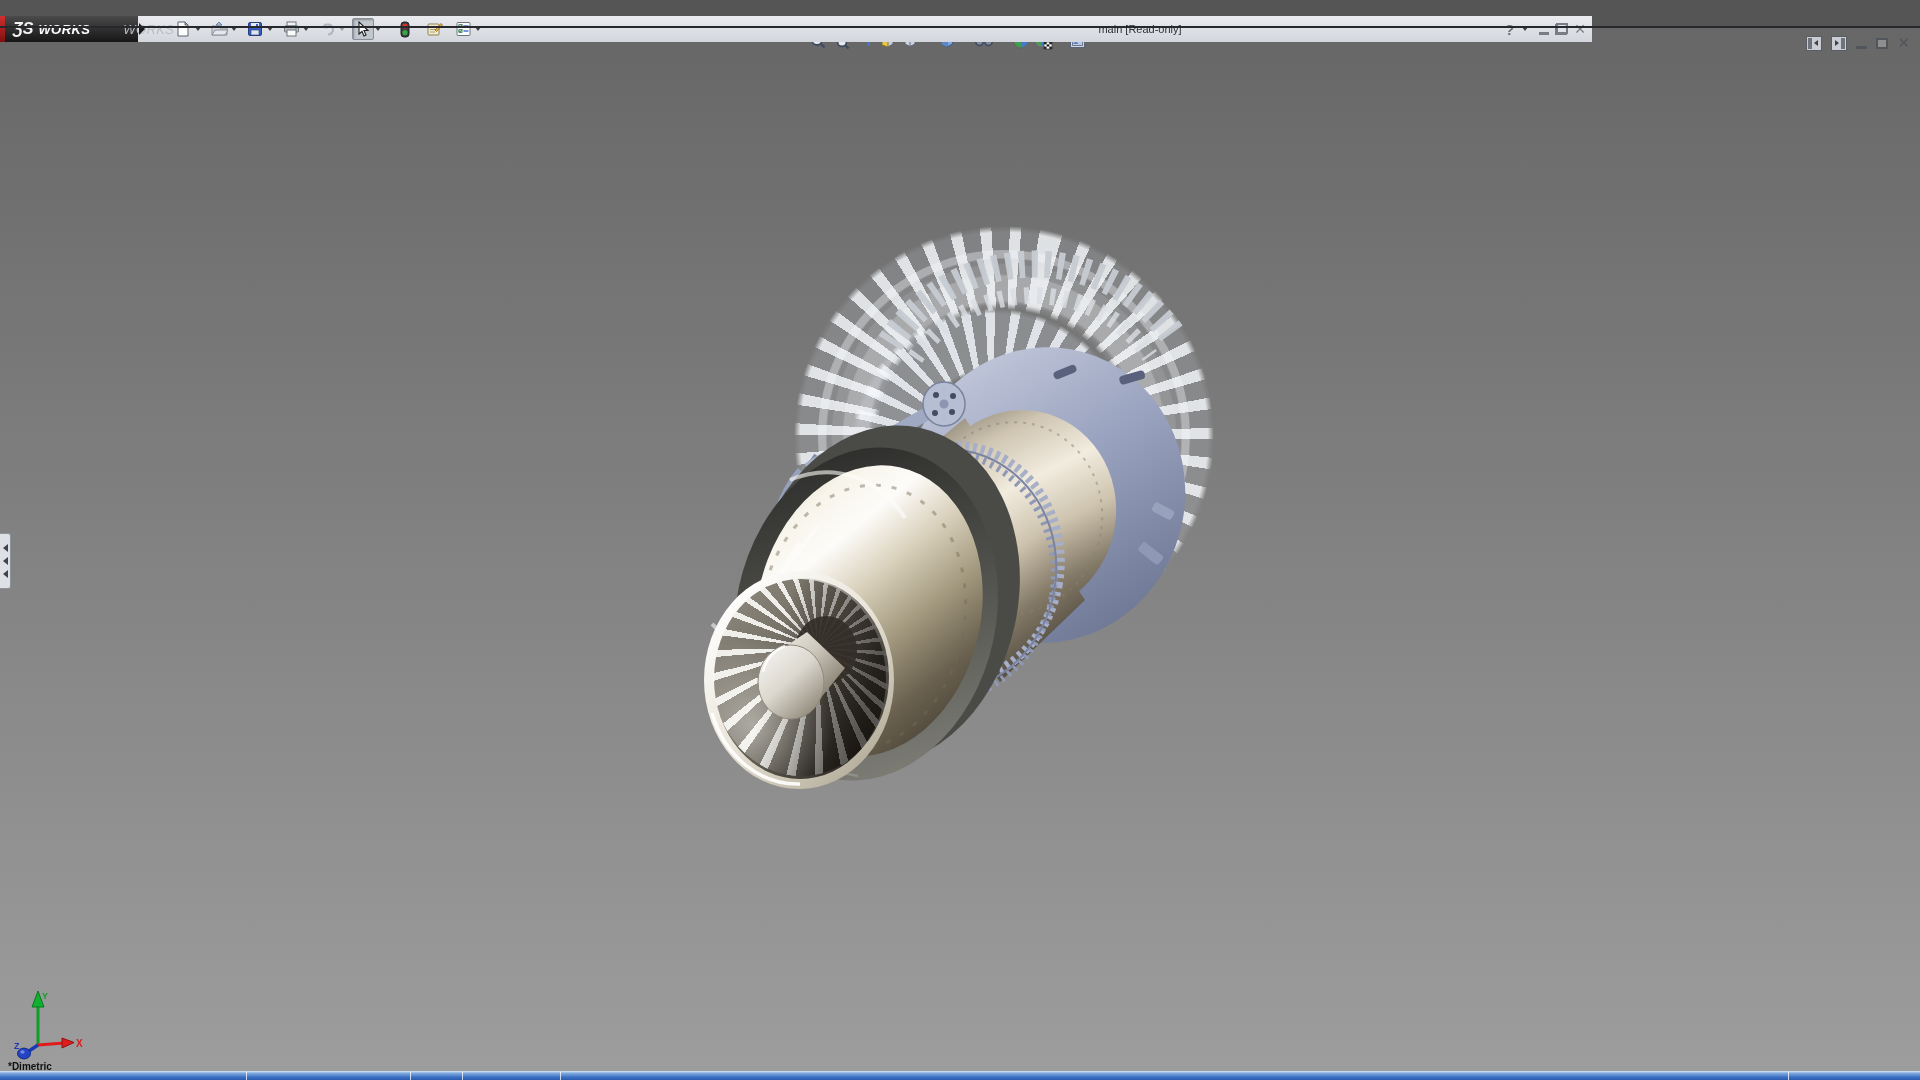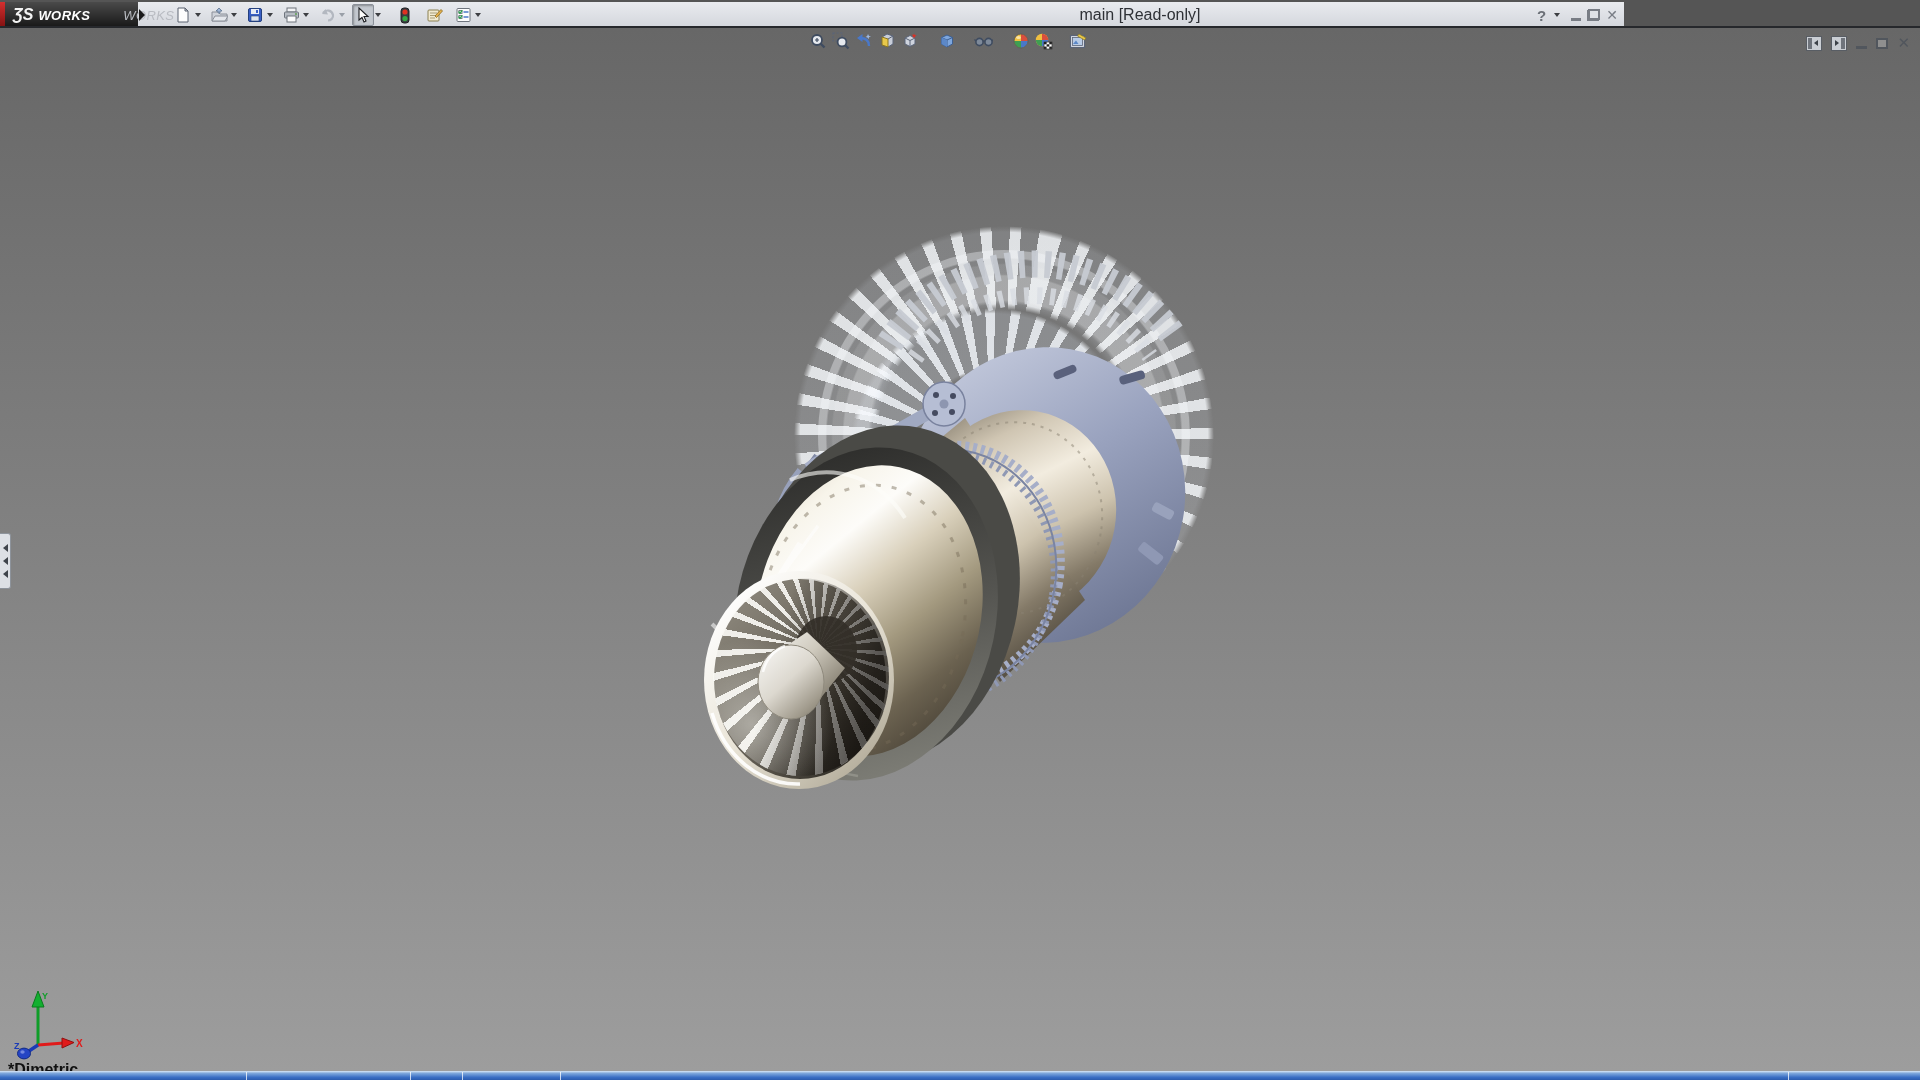--- a/index.html
+++ b/index.html
@@ -1,41 +1,41 @@
 <!DOCTYPE html>
 <html><head>
 <meta charset="utf-8">
 <style>
   html,body{margin:0;padding:0;background:#555;}
   #app{position:relative;width:1920px;height:1080px;overflow:hidden;
        font-family:"Liberation Sans","DejaVu Sans",sans-serif;
        -webkit-font-smoothing:antialiased;}
   
-  .titlebar{position:absolute;left:0;top:2px;width:1592px;height:26px;
-            background:linear-gradient(#e9ebef,#d3d6dc);z-index:50;padding-left:32px;}
+  .titlebar{position:absolute;left:0;top:16px;width:1592px;height:26px;
+            background:linear-gradient(#e9ebef,#d3d6dc);z-index:50;}
   .titlebar-sep{position:absolute;left:0;top:26px;width:1920px;height:2px;background:#26282c;z-index:50;}
   .accent{position:absolute;left:0;top:0;width:5px;height:26px;
           background:linear-gradient(#d32f2f,#7f1010);}
   .logoblock{position:absolute;left:5px;top:0;width:133px;height:26px;
              background:linear-gradient(#4a4a4a,#161616);display:flex;align-items:center;
              color:#fff;}
   .logo-glyph{font-style:italic;font-weight:bold;font-size:16px;margin-left:8px;color:#f4f4f4;}
   .brand{font-style:italic;font-size:13px;margin-left:5px;letter-spacing:.4px;}
   .brand b{color:#ffffff;font-weight:bold;}
   .brand span{color:#b9bcc2;font-weight:normal;margin-left:33px;}
   .flyout{position:absolute;left:139px;top:7px;width:0;height:0;
           border-top:6px solid transparent;border-bottom:6px solid transparent;border-left:6px solid #1b1b1b;}
   .tb-icons{position:absolute;left:172px;top:2px;height:22px;display:flex;align-items:center;}
   .tb-item{display:flex;align-items:center;margin-right:3px;}
   .tb-btn{width:20px;height:20px;display:flex;align-items:center;justify-content:center;border:1px solid transparent;border-radius:2px;}
   .tb-btn.pressed{background:#c3c8cf;border:1px solid #8a9099;box-shadow:inset 1px 1px 2px rgba(0,0,0,.3);}
   .dd{width:0;height:0;border-left:3px solid transparent;border-right:3px solid transparent;border-top:4px solid #3d3f43;margin:0 4px 0 1px;}
   .dd.dis{border-top-color:#9aa0a8;}
   .win-title{position:absolute;left:1040px;top:0;width:200px;height:26px;line-height:26px;
-             text-align:center;font-size:16px;color:#2e3136;}
+             text-align:center;font-size:11px;color:#2e3136;}
   .tbar-right{position:absolute;right:6px;top:0;height:26px;display:flex;align-items:center;gap:7px;z-index:51;}
   .helpq{font-size:15px;font-weight:bold;color:#6b7077;}
   .g-min{width:10px;height:3px;background:#787d85;margin-top:8px;}
   .g-restore{position:relative;width:11px;height:10px;}
   .g-restore:before{content:"";position:absolute;right:0;top:0;width:8px;height:7px;border:2px solid #787d85;}
   .g-restore:after{content:"";position:absolute;left:0;bottom:0;width:8px;height:7px;border:2px solid #787d85;background:#dfe2e7;}
   .g-close{font-size:14px;font-weight:bold;color:#787d85;line-height:26px;}
   
   .viewport{position:absolute;left:0;top:28px;width:1920px;height:1043px;
             background:linear-gradient(#676767,#9d9d9d);overflow:hidden;}
@@ -53,21 +53,21 @@
   .dg-restore:before{content:"";position:absolute;right:0;top:0;width:8px;height:7px;border:2px solid #51565d;}
   .dg-restore:after{content:"";position:absolute;left:0;bottom:0;width:8px;height:7px;border:2px solid #51565d;background:#8f8f8f;}
   .dg-close{font-size:15px;font-weight:bold;color:#51565d;}
   
   .lefttab{position:absolute;left:0;top:505px;width:10px;height:54px;background:#dde0e5;
            border:1px solid #8d939b;border-left:none;border-radius:0 3px 3px 0;
            display:flex;flex-direction:column;align-items:center;justify-content:center;gap:5px;z-index:30;}
   .ltri{width:0;height:0;border-top:4px solid transparent;border-bottom:4px solid transparent;border-right:5px solid #3f444b;}
   
   .triad{position:absolute;left:12px;top:955px;z-index:25;}
-  .orient{position:absolute;left:8px;top:1033px;font-size:16px;font-weight:bold;color:#111;z-index:25;}
+  .orient{position:absolute;left:8px;top:1033px;font-size:10px;font-weight:bold;color:#111;z-index:25;}
   
   .statusstrip{position:absolute;left:0;top:1071px;width:1920px;height:9px;z-index:60;
     background:linear-gradient(#dce8f6 0%, #7fa8dc 25%, #3a6ec4 70%, #2b5cae 100%);}
   .ss-sep{position:absolute;top:1px;width:1px;height:8px;background:rgba(255,255,255,.75);}
   
   .engine{position:absolute;left:0;top:0;width:1920px;height:1043px;pointer-events:none;}
   .fan-outer{position:absolute;left:794px;top:198px;width:420px;height:420px;border-radius:50%;
     background:repeating-conic-gradient(from 8deg,rgba(247,250,253,.82) 0deg 3.2deg,rgba(226,232,241,.14) 3.2deg 8.3deg);
     -webkit-mask:radial-gradient(closest-side,transparent 0 60%,#000 63% 97%,transparent 100%);
             mask:radial-gradient(closest-side,transparent 0 60%,#000 63% 97%,transparent 100%);

